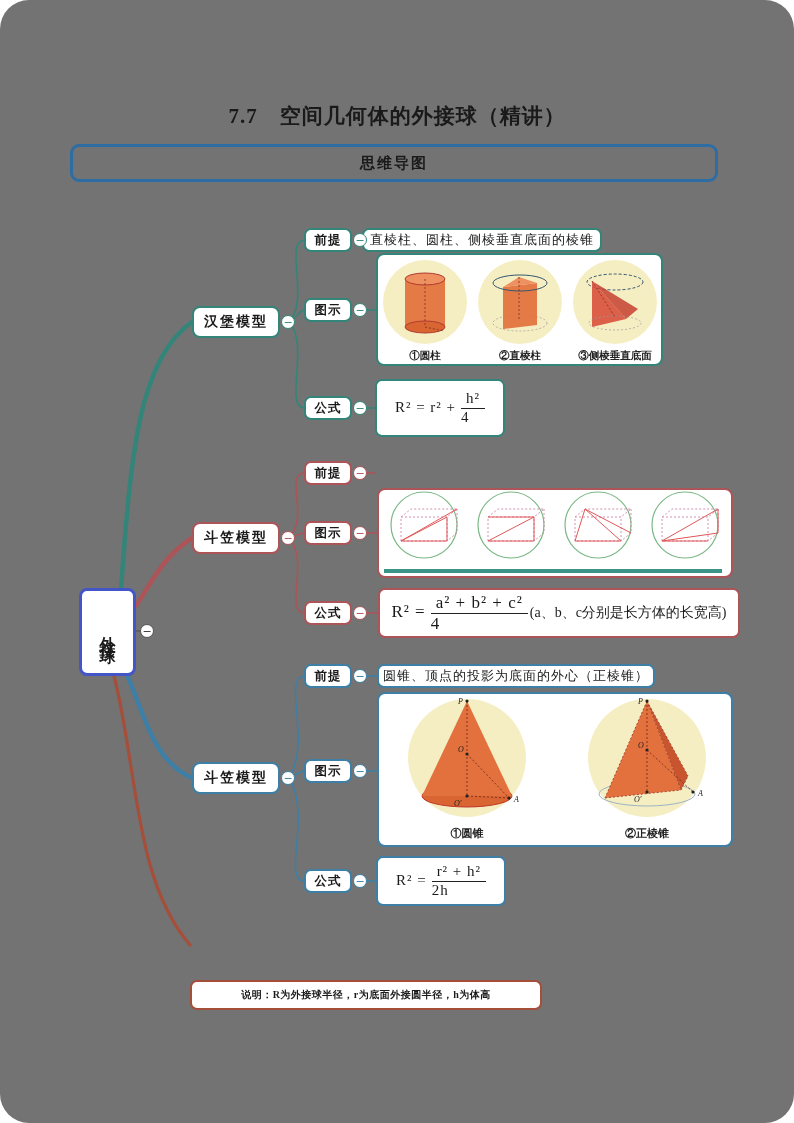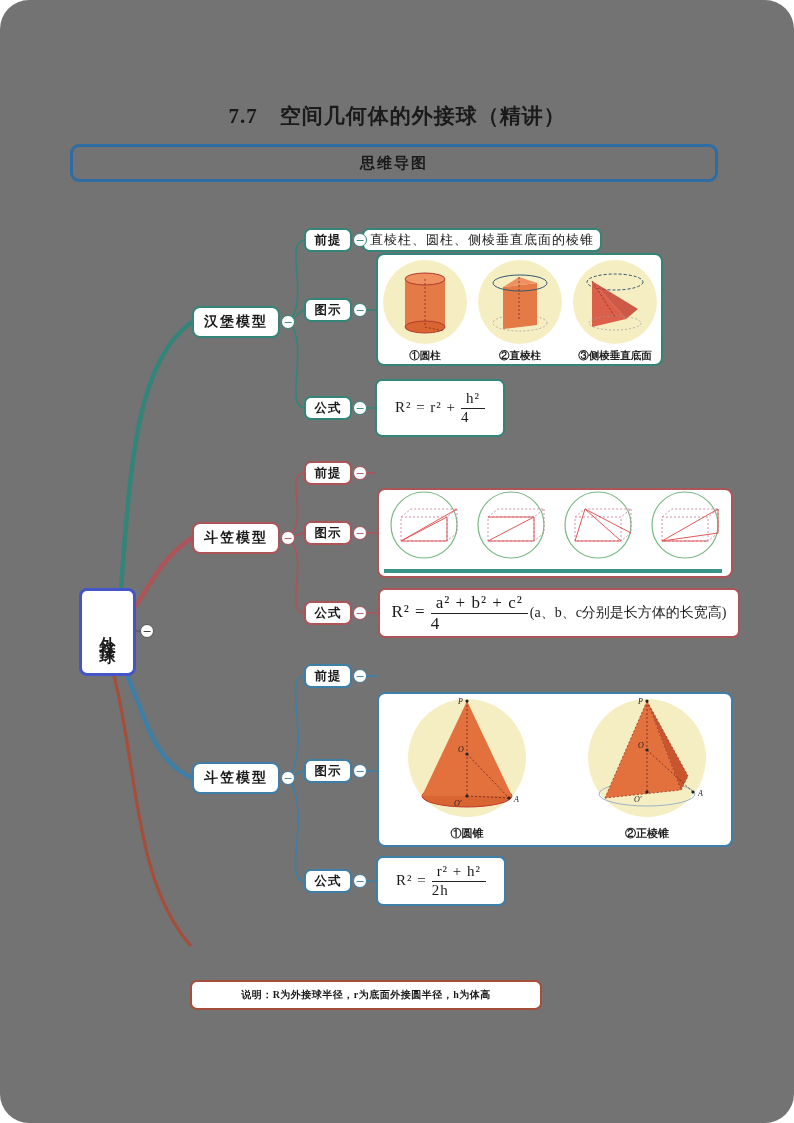--- a/index.html
+++ b/index.html
@@ -204,20 +204,23 @@
 
   <div class="node model blueb" style="left:192px;top:762px;">
     <span>斗笠模型</span>
   </div>
   <div class="minus blueb" style="left:281px;top:771px;">−</div>
 
   <div class="node sub blueb" style="top:664px;">
     <span>前提</span>
   </div>
   <div class="minus blueb" style="left:353px;top:669px;">−</div>
+  <div class="node content blueb" style="left:377px;top:664px;width:278px;height:24px;">
+    <span>圆锥、顶点的投影为底面的外心（正棱锥）</span>
+  </div>
 
   <div class="node sub blueb" style="top:759px;">
     <span>图示</span>
   </div>
   <div class="minus blueb" style="left:353px;top:764px;">−</div>
   <div class="node imgbox blueb" style="left:377px;top:692px;width:356px;height:155px;">
     <svg width="352" height="151" viewBox="0 0 352 151">
       <g transform="translate(8,0)">
         <circle cx="80" cy="64" r="59" fill="#f6eec3"></circle>
         <ellipse cx="80" cy="102" rx="45" ry="11" fill="#d96532" stroke="#c0392b" stroke-width="1"></ellipse>

